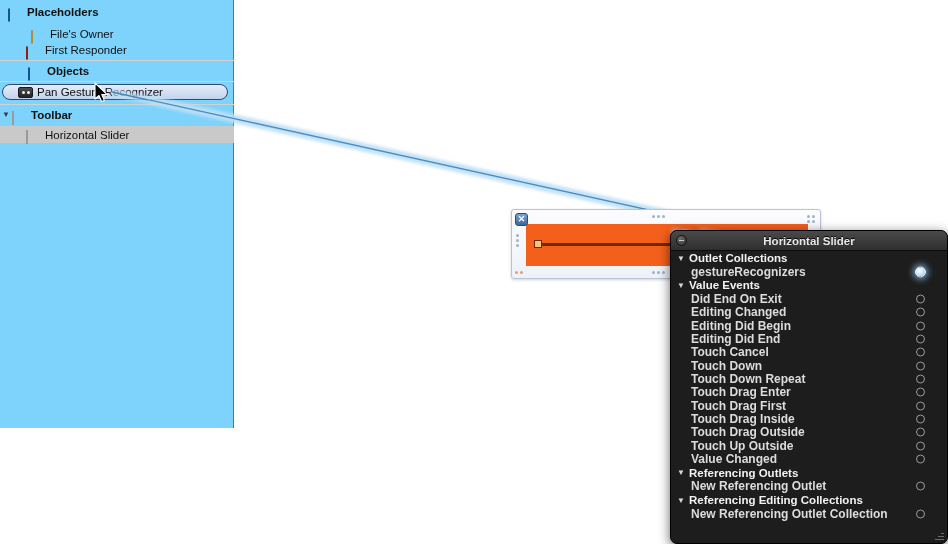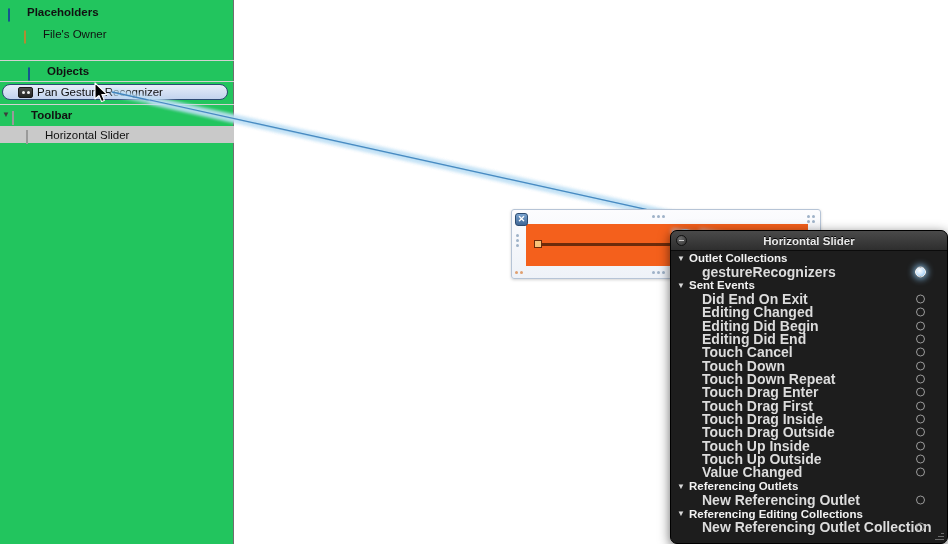--- a/index.html
+++ b/index.html
@@ -14,22 +14,22 @@
     overflow: hidden;
     font-family: "Liberation Sans", sans-serif;
     -webkit-font-smoothing: antialiased;
   }
 
   
   #sidebar {
     position: absolute;
     left: 0; top: 0;
     width: 234px;
-    height: 544px;
-    background: #22c55e;
+    height: 428px;
+    background: #7dd3fc;
     border-right: 1px solid #6f6f6f;
     box-sizing: border-box;
     z-index: 5;
   }
   .ol-row {
     position: relative;
     height: 18px;
     line-height: 18px;
     display: flex;
     align-items: center;
@@ -264,22 +264,22 @@
   .sec-head .tri {
     width: 12px;
     font-size: 8px;
     color: #d8d8d8;
   }
   .conn-row {
     position: relative;
     height: 13.35px;
     display: flex;
     align-items: center;
-    padding-left: 31px;
-    font-size: 14px;
+    padding-left: 20px;
+    font-size: 12px;
     font-weight: bold;
     color: #dcdcdc;
   }
   .conn-dot {
     position: absolute;
     right: 22px;
     top: 50%;
     transform: translateY(-50%);
     width: 9px; height: 9px;
     border-radius: 50%;
@@ -334,25 +334,29 @@
 </head>
 <body>
 
 <div id="sidebar">
 
   <div class="ol-row group" style="position:absolute;left:0;top:3px;width:234px;padding-left:8px;">
     <span class="ol-icon"><span class="cube cube-blue"></span></span>
     <span>Placeholders</span>
   </div>
 
-  <div class="ol-row" style="position:absolute;left:0;top:25px;width:234px;padding-left:24px;">
+  <div class="ol-row" style="position:absolute;left:0;top:25px;width:234px;padding-left:31px;">
     <span class="ol-icon"><span class="cube cube-tan"></span></span>
     <span>File's Owner</span>
   </div>
 
+  <div class="ol-row" style="position:absolute;left:0;top:41px;width:234px;padding-left:26px;">
+    <span class="ol-icon"><span class="cube cube-red"></span></span>
+    <span>First Responder</span>
+  </div>
 
   <div style="position:absolute;left:0;top:60px;width:234px;height:1px;background:#d2d2d2;"></div>
 
   <div class="ol-row group" style="position:absolute;left:0;top:62px;width:234px;padding-left:8px;margin-left:20px;">
     <span class="ol-icon"><span class="cube cube-blue"></span></span>
     <span>Objects</span>
   </div>
 
   <div style="position:absolute;left:0;top:81px;width:234px;height:1px;background:#d2d2d2;"></div>
 
@@ -446,21 +450,21 @@
       <div class="sec-head">
         <span class="tri">▼</span>
         <span>Outlet Collections</span>
       </div>
       <div class="conn-row">
         <span>gestureRecognizers</span>
         <span class="conn-dot filled"></span>
       </div>
       <div class="sec-head">
         <span class="tri">▼</span>
-        <span>Sent Events</span>
+        <span>Value Events</span>
       </div>
       <div class="conn-row">
         <span>Did End On Exit</span>
         <span class="conn-dot"></span>
       </div>
       <div class="conn-row">
         <span>Editing Changed</span>
         <span class="conn-dot"></span>
       </div>
       <div class="conn-row">
@@ -490,24 +494,20 @@
       <div class="conn-row">
         <span>Touch Drag First</span>
         <span class="conn-dot"></span>
       </div>
       <div class="conn-row">
         <span>Touch Drag Inside</span>
         <span class="conn-dot"></span>
       </div>
       <div class="conn-row">
         <span>Touch Drag Outside</span>
-        <span class="conn-dot"></span>
-      </div>
-      <div class="conn-row">
-        <span>Touch Up Inside</span>
         <span class="conn-dot"></span>
       </div>
       <div class="conn-row">
         <span>Touch Up Outside</span>
         <span class="conn-dot"></span>
       </div>
       <div class="conn-row">
         <span>Value Changed</span>
         <span class="conn-dot"></span>
       </div>

